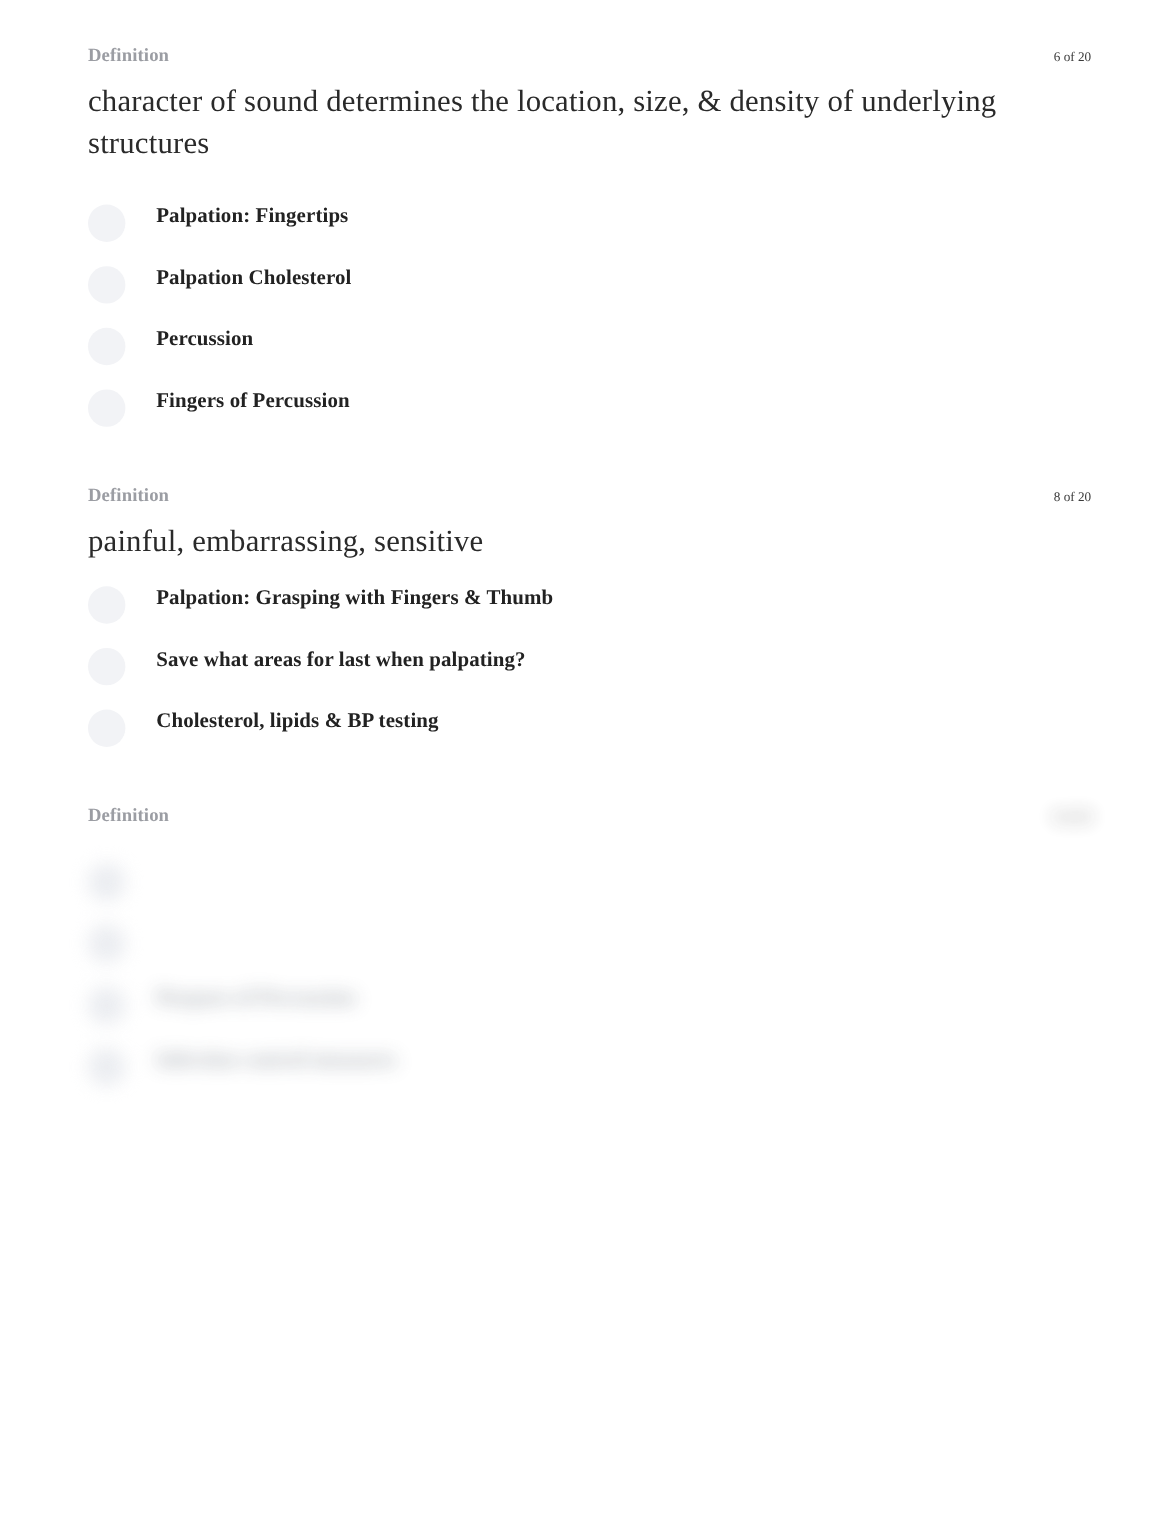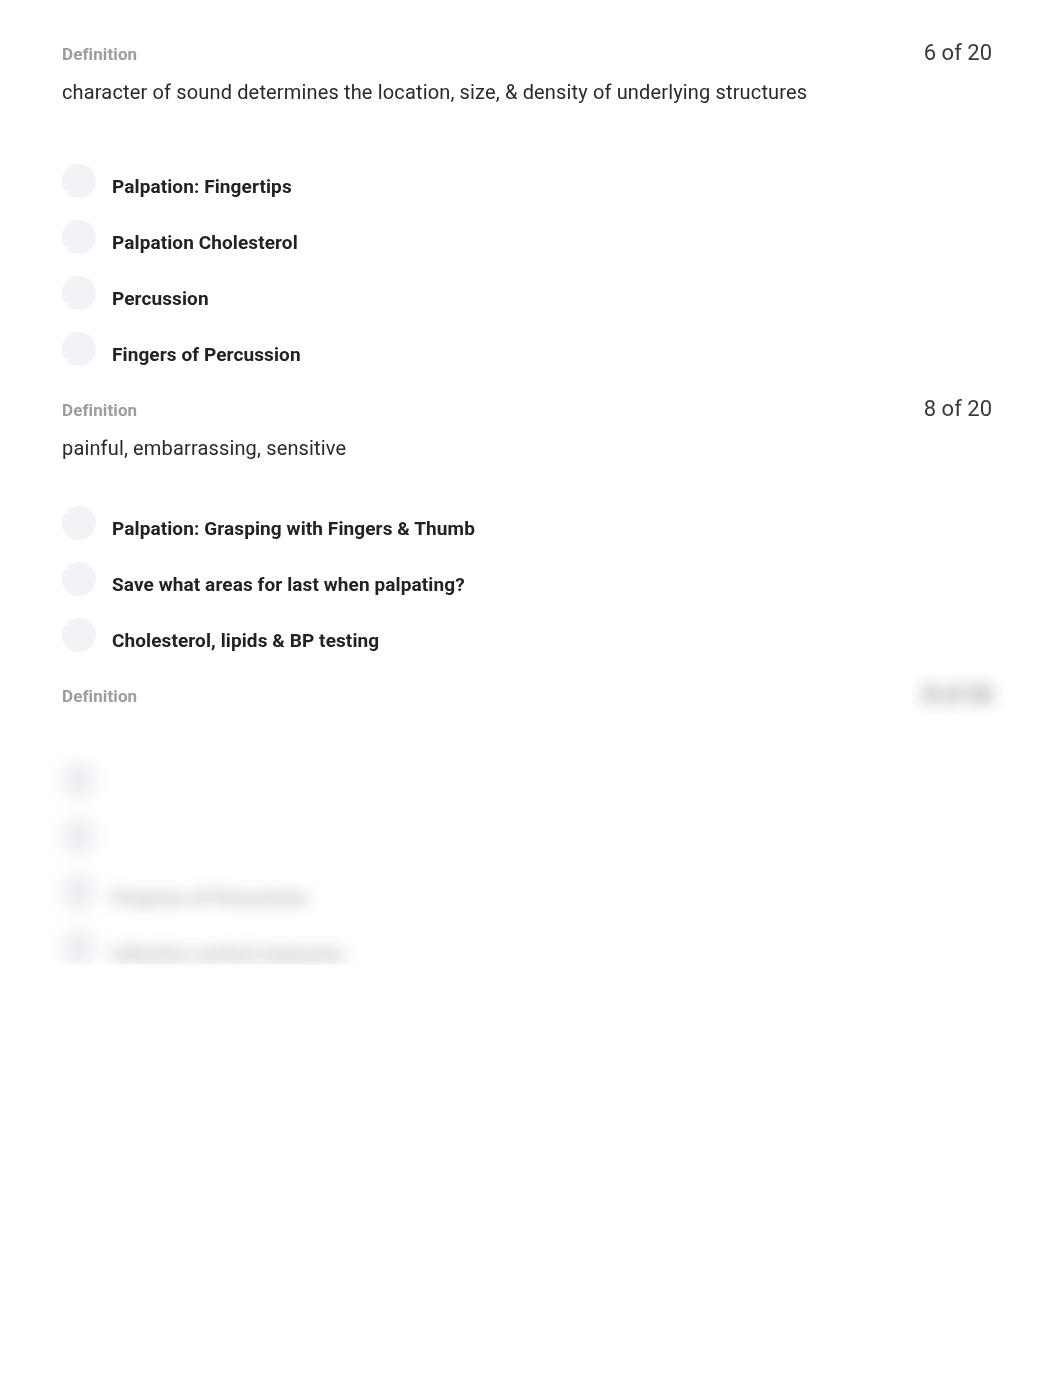--- a/index.html
+++ b/index.html
@@ -3,50 +3,51 @@
 <meta charset="utf-8">
 <style>
   * { box-sizing: border-box; margin: 0; padding: 0; }
   html, body {
     width: 1062px;
     background: #ffffff;
     font-family: -apple-system, BlinkMacSystemFont, "Segoe UI", Roboto, Helvetica, Arial, sans-serif;
     color: #1a1a1a;
   }
   .page {
-    padding: 40px 62px 0 62px;
+    padding: 40px 62px 0 80px;
     width: 1054px;
+    font-family: Liberation Serif, serif;
   }
   .def-header {
     display: flex;
     justify-content: space-between;
     align-items: baseline;
     margin-bottom: 14px;
   }
   .def-label {
     font-size: 17px;
     font-weight: 700;
     color: #9b9da3;
     letter-spacing: 0.1px;
   }
   .def-counter {
-    font-size: 22px;
+    font-size: 12px;
     color: #3a3a3a;
   }
   .def-text {
-    font-size: 20px;
+    font-size: 28px;
     color: #2a2a2a;
     line-height: 1.35;
     margin-bottom: 36px;
     letter-spacing: 0.15px;
   }
   .option-row {
     display: flex;
-    align-items: flex-end;
-    gap: 16px;
+    align-items: flex-start;
+    gap: 28px;
     min-height: 56px;
     padding: 0 0 0 0;
   }
   .option-row + .option-row { margin-top: 0px; }
   .option-radio {
     width: 34px;
     height: 34px;
     border-radius: 50%;
     background: #f2f3f6;
     flex: 0 0 auto;

